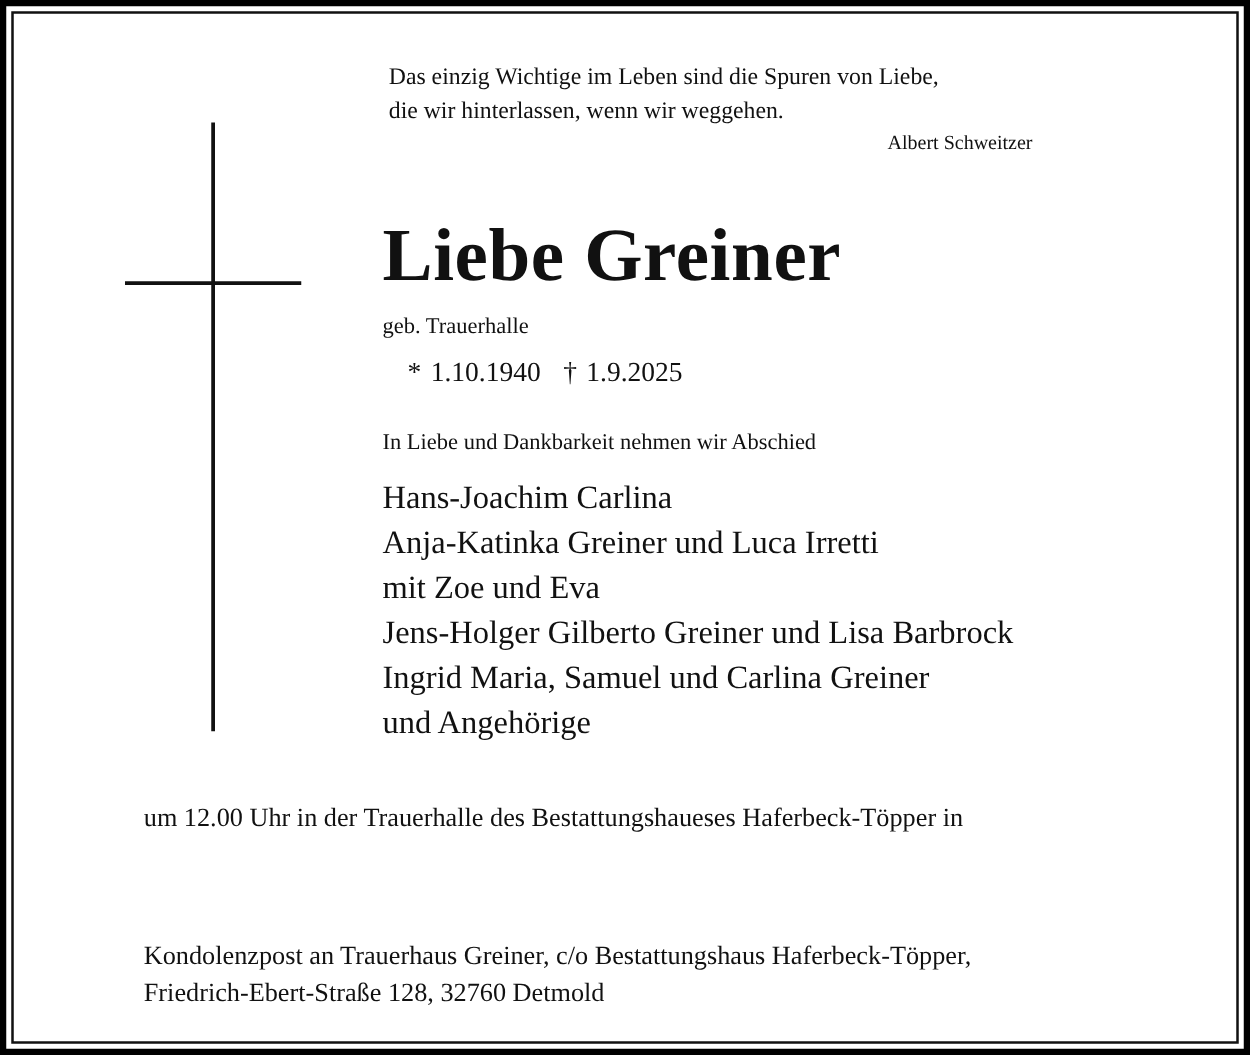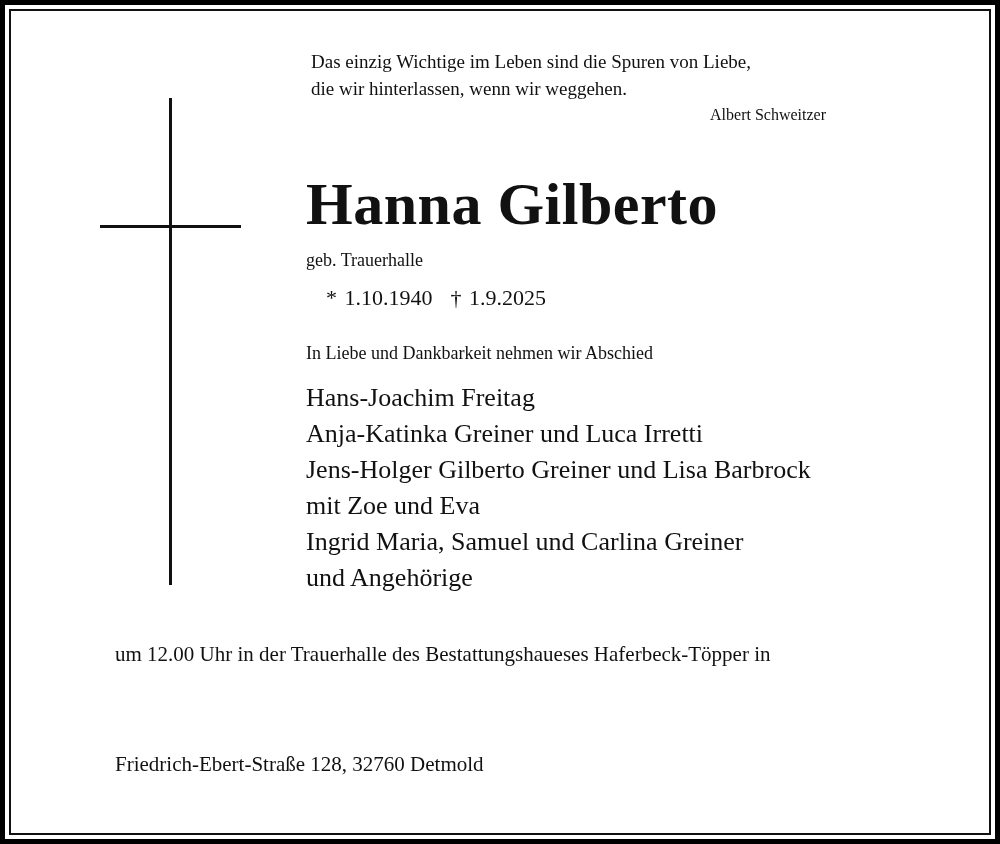--- a/index.html
+++ b/index.html
@@ -33,36 +33,37 @@
   <div class="cross-v"></div>
   <div class="cross-h"></div>
 </div>
 
 <div class="abs quote">
   <div>Das einzig Wichtige im Leben sind die Spuren von Liebe,</div>
   <div>die wir hinterlassen, wenn wir weggehen.</div>
 </div>
 <div class="abs quote-author">Albert Schweitzer</div>
 
-<div class="abs name">Hanna Gilberto</div>
+<div class="abs name">Liebe Greiner</div>
 <div class="abs maiden">geb. Trauerhalle</div>
 <div class="abs dates">
   <span>* 1.10.1940</span><span class="sep"></span><span>† 1.9.2025</span>
 </div>
 
 <div class="abs farewell">In Liebe und Dankbarkeit nehmen wir Abschied</div>
 
 <div class="abs mourners">
-  <div>Hans-Joachim Freitag</div>
+  <div>Hans-Joachim Carlina</div>
   <div>Anja-Katinka Greiner und Luca Irretti</div>
+  <div>mit Zoe und Eva</div>
   <div>Jens-Holger Gilberto Greiner und Lisa Barbrock</div>
-  <div>mit Zoe und Eva</div>
   <div>Ingrid Maria, Samuel und Carlina Greiner</div>
   <div>und Angehörige</div>
 </div>
 
 <div class="abs service">
   <div>um 12.00 Uhr in der Trauerhalle des Bestattungshaueses Haferbeck-Töpper in</div>
 </div>
 
 <div class="abs condolence">
+  <div>Kondolenzpost an Trauerhaus Greiner, c/o Bestattungshaus Haferbeck-Töpper,</div>
   <div>Friedrich-Ebert-Straße 128, 32760 Detmold</div>
 </div>
 
 </body></html>

